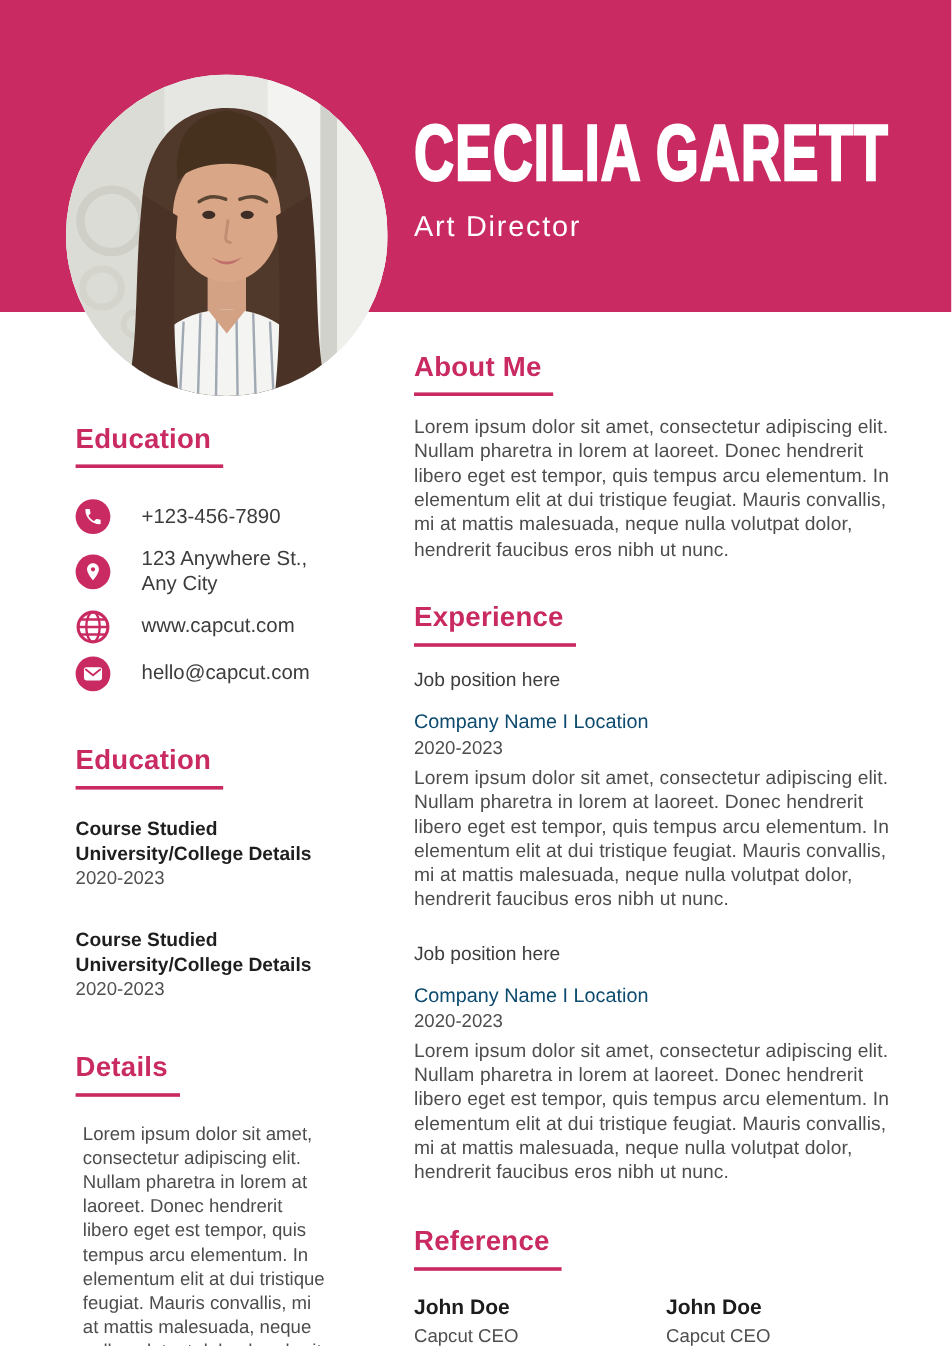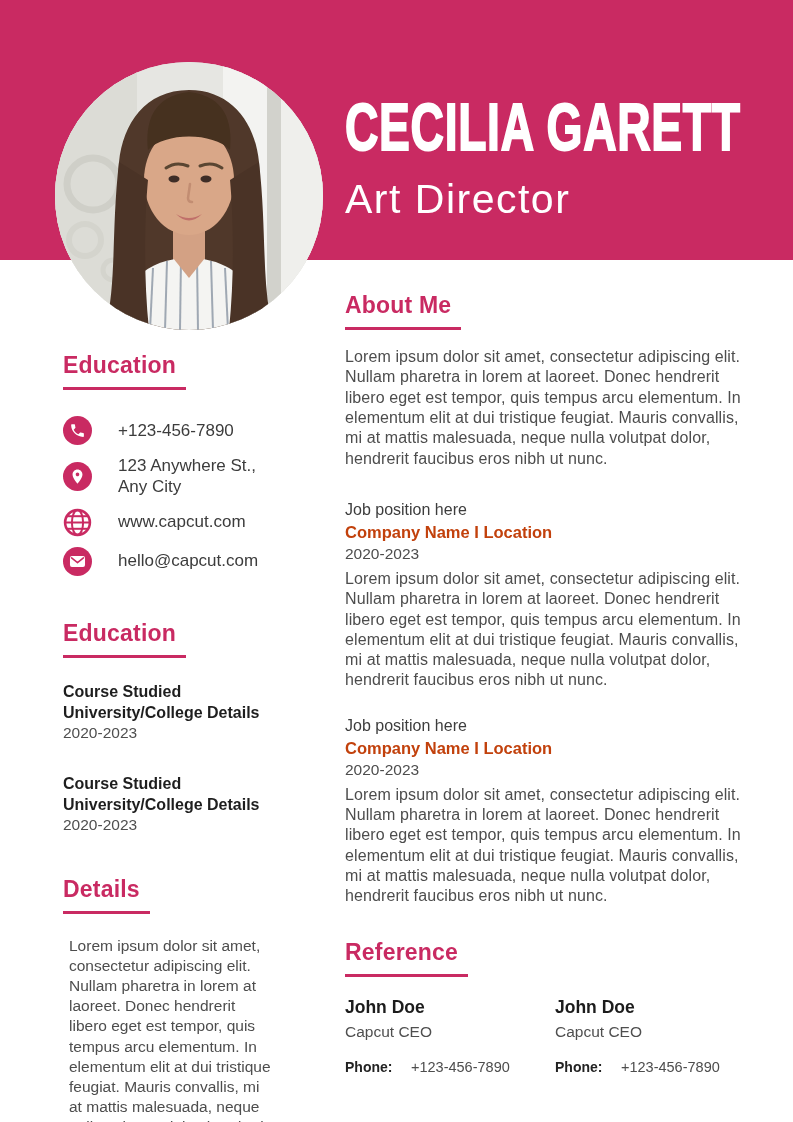--- a/index.html
+++ b/index.html
@@ -12,21 +12,21 @@
   
   .banner { position:absolute; left:0; top:0; width:793px; height:260px; background:var(--accent); }
   .name {
     position:absolute; left:345px; top:94px; margin:0;
     font-size:66px; font-weight:700; color:#fff; line-height:1;
     white-space:nowrap; transform:scaleX(0.70); transform-origin:0 0;
     -webkit-text-stroke:2px #ffffff; letter-spacing:1px;
   }
   .job-title-header {
     position:absolute; left:345px; top:176px; margin:0;
-    font-size:41px; font-weight:400; color:#fff; letter-spacing:1.5px;
+    font-size:24px; font-weight:400; color:#fff; letter-spacing:1.5px;
   }
   
   .photo {
     position:absolute; left:55px; top:62px; width:268px; height:268px;
     border-radius:50%; overflow:hidden; background:#e3e3df;
   }
   .photo svg { display:block; }
   
   .h {
     display:inline-block; margin:0; font-size:23px; font-weight:700;
@@ -48,21 +48,21 @@
   .skills-sec { margin-top:40px; }
   .skills-text { margin:22px 0 0 0; padding-left:6px; width:210px;
                  font-size:15.5px; color:var(--body); line-height:1.3; }
   
   .right-col { position:absolute; left:345px; top:292px; width:408px; }
   .body-text { margin:17px 0 0 0; font-size:16px; color:var(--body); line-height:1.27; letter-spacing:0.1px; }
   .exp-sec { margin-top:32px; }
   .job { margin-top:20px; }
   .job + .job { margin-top:26px; }
   .job-pos { font-size:16px; color:#3d3d3d; }
-  .job-co { font-size:16.5px; font-weight:700; color:#c2410c; margin-top:4px; }
+  .job-co { font-size:16.5px; font-weight:400; color:#0c4a6e; margin-top:16px; }
   .job-years { font-size:15.5px; color:var(--body); margin-top:3px; }
   .job .body-text { margin-top:6px; }
   .ref-sec { margin-top:32px; }
   .ref-grid { margin-top:20px; display:grid; grid-template-columns:210px 210px; }
   .ref-name { font-size:17.5px; font-weight:700; color:#1c1c1c; }
   .ref-role { font-size:15.5px; color:#4f4f4f; margin-top:5px; }
   .ref-rows { margin-top:18px; display:grid; grid-template-columns:56px auto;
               row-gap:7px; column-gap:10px; font-size:14.5px; align-items:baseline; }
   .ref-label { font-weight:700; color:#222; font-size:14px; }
   .ref-val { color:var(--body); }
@@ -187,20 +187,21 @@
   </aside>
 
   <main class="right-col">
 
     <section>
       <h2 class="h">About Me</h2>
       <p class="body-text">Lorem ipsum dolor sit amet, consectetur adipiscing elit. Nullam pharetra in lorem at laoreet. Donec hendrerit libero eget est tempor, quis tempus arcu elementum. In elementum elit at dui tristique feugiat. Mauris convallis, mi at mattis malesuada, neque nulla volutpat dolor, hendrerit faucibus eros nibh ut nunc.</p>
     </section>
 
     <section class="exp-sec">
+      <h2 class="h">Experience</h2>
 
       <div class="job">
         <div class="job-pos">Job position here</div>
         <div class="job-co">Company Name I Location</div>
         <div class="job-years">2020-2023</div>
         <p class="body-text">Lorem ipsum dolor sit amet, consectetur adipiscing elit. Nullam pharetra in lorem at laoreet. Donec hendrerit libero eget est tempor, quis tempus arcu elementum. In elementum elit at dui tristique feugiat. Mauris convallis, mi at mattis malesuada, neque nulla volutpat dolor, hendrerit faucibus eros nibh ut nunc.</p>
       </div>
 
       <div class="job">
         <div class="job-pos">Job position here</div>

